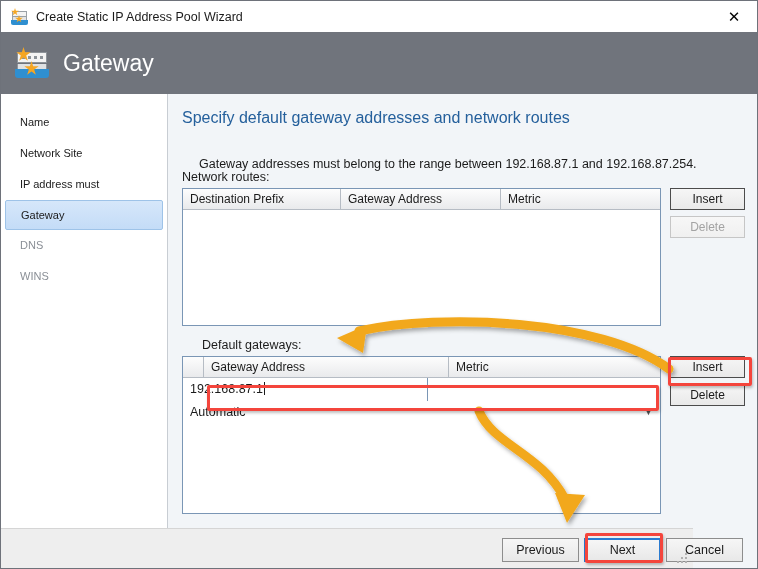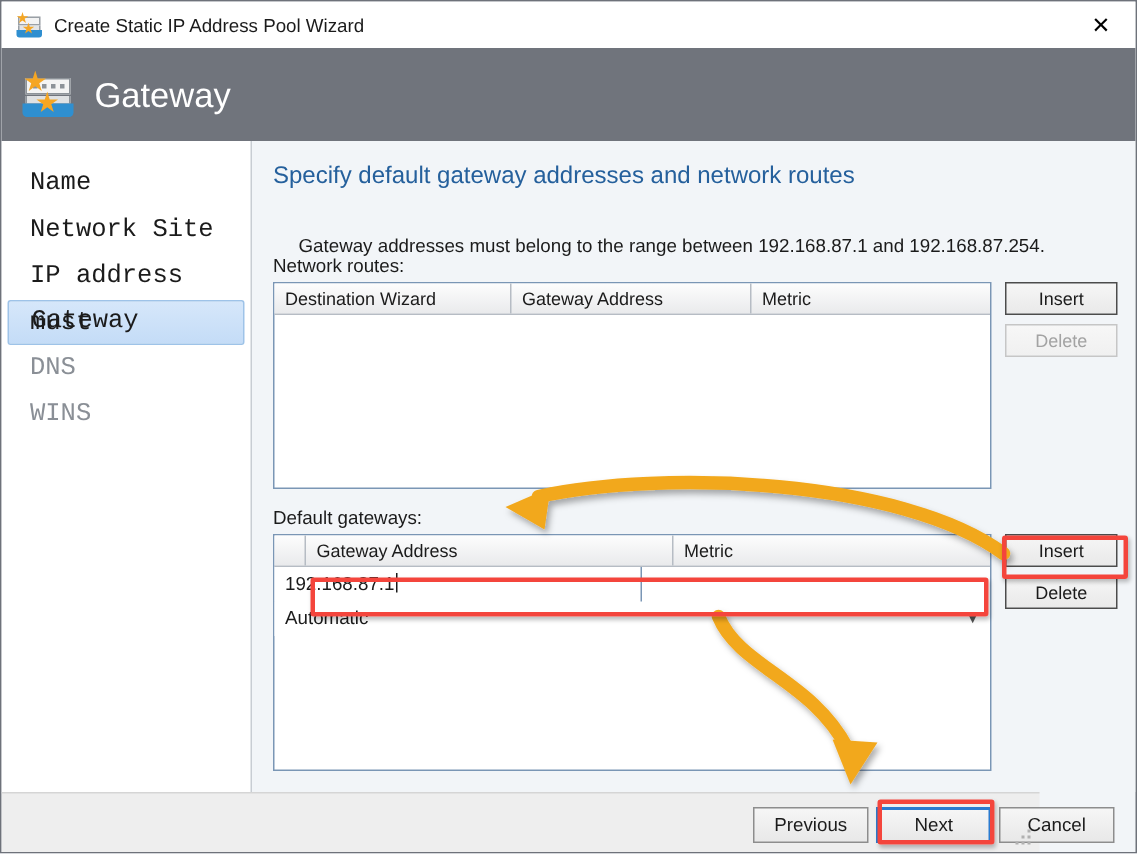--- a/index.html
+++ b/index.html
@@ -80,25 +80,24 @@
   #sidebar {
     position: absolute; left: 0; top: 93px;
     width: 167px; height: 434px;
     background: #ffffff;
     border-right: 1px solid #c8cdd3;
     padding-top: 13px;
   }
   .nav-item {
     height: 31px; line-height: 31px;
     padding-left: 15px;
-    font-size: 17px;
+    font-size: 11px;
     color: #1b1b1b;
     margin: 0 4px;
     cursor: default;
-    font-family: Liberation Mono, monospace;
   }
   .nav-item.dim { color: #8a8f96; }
   .nav-item.selected {
     background: linear-gradient(to bottom, #d6e7fa, #c4dcf7);
     border: 1px solid #9ec3e8;
     border-radius: 2px;
     height: 30px; line-height: 28px;
     color: #1b1b1b;
   }
 
@@ -114,21 +113,21 @@
   }
   #page-subtext {
     position: absolute; left: 30px; top: 46px;
     font-size: 12.5px; color: #1b1b1b; white-space: nowrap; margin-top: 17px;
   }
   .section-label {
     position: absolute; left: 13px;
     font-size: 12.5px; color: #1b1b1b;
   }
   #routes-label { top: 76px; }
-  #gateways-label { top: 244px; }
+  #gateways-label { top: 244px; margin-left: 20px; }
 
   
   .grid {
     position: absolute; left: 13px;
     background: #ffffff;
     border: 1px solid #7a96b5;
   }
   #routes-grid { top: 94px; width: 479px; height: 138px; }
   #gateways-grid { top: 262px; width: 479px; height: 158px; }
 
@@ -278,21 +277,21 @@
 
   <div id="content">
 
     <div id="page-heading">Specify default gateway addresses and network routes</div>
     <div id="page-subtext">Gateway addresses must belong to the range between 192.168.87.1 and 192.168.87.254.</div>
 
     <div class="section-label" id="routes-label">Network routes:</div>
 
     <div class="grid" id="routes-grid">
       <div class="grid-head">
-        <div class="gh-cell" style="width:158px">Destination Wizard</div>
+        <div class="gh-cell" style="width:158px">Destination Prefix</div>
         <div class="gh-cell" style="width:160px">Gateway Address</div>
         <div class="gh-cell" style="flex:1">Metric</div>
       </div>
       <div class="grid-body"></div>
     </div>
 
     <div class="btn strong" id="routes-insert">Insert</div>
     <div class="btn disabled" id="routes-delete">Delete</div>
 
     <div class="section-label" id="gateways-label">Default gateways:</div>

